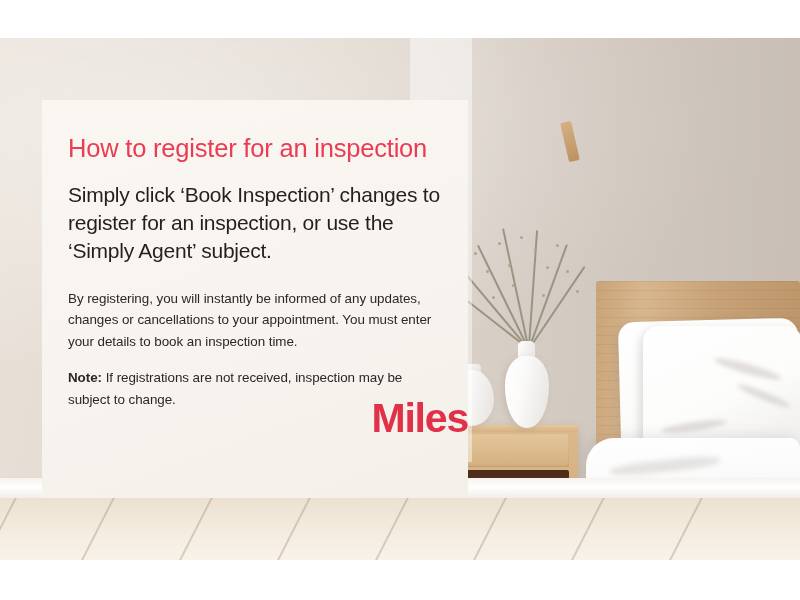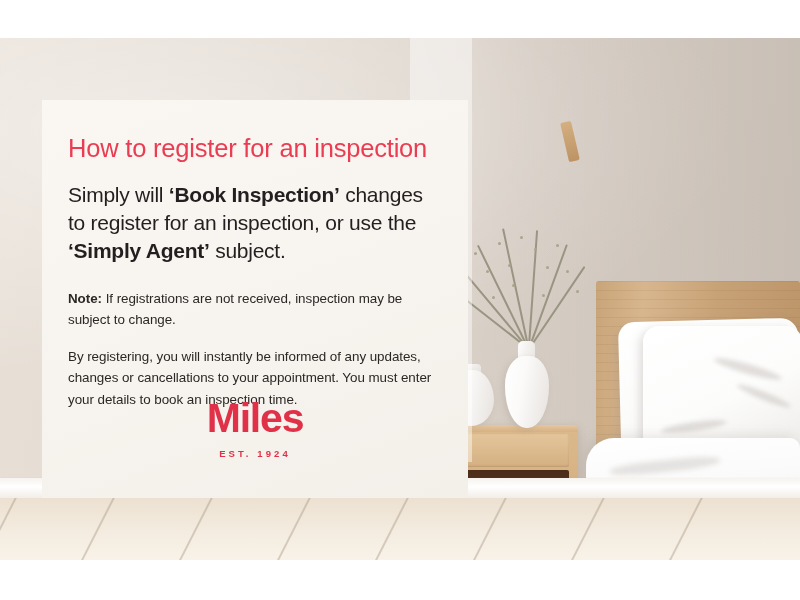--- a/index.html
+++ b/index.html
@@ -284,40 +284,40 @@
 
   .card-lead {
     margin-top: 19px;
     color: #231f20;
     font-size: 21px;
     font-weight: 400;
     line-height: 1.33;
     letter-spacing: -0.25px;
     max-width: 392px;
   }
-  .card-lead b { font-weight: 700; }
+  .card-lead b { font-weight: 400; }
 
   .card-body {
     margin-top: 23px;
     color: #2b2725;
     font-size: 13.4px;
     font-weight: 400;
     line-height: 1.60;
     letter-spacing: -0.05px;
     max-width: 382px;
   }
   .card-body + .card-body { margin-top: 15px; }
   .card-body b { font-weight: 700; }
 
   
   .logo-wrap {
     position: absolute;
     left: 0; top: 298px;
     width: 426px;
-    text-align: center;
+    text-align: right;
   }
   .logo-name {
     color: #e13149;
     font-size: 41px;
     font-weight: 700;
     letter-spacing: -1.2px;
     line-height: 1;
   }
   .logo-est {
     margin-top: 9px;
@@ -407,32 +407,31 @@
       <div class="plank" style="left:716px; transform:rotate(27deg);"></div>
     </div>
 
     <div class="overlay-band"></div>
 
     <div id="card">
 
       <div class="card-title">How to register for an inspection</div>
 
       <div class="card-lead">
-        <span>Simply will </span><b>‘Book Inspection’</b><span> changes to register for an inspection, or use the </span><b>‘Simply Agent’</b><span> subject.</span>
+        <span>Simply click </span><b>‘Book Inspection’</b><span> changes to register for an inspection, or use the </span><b>‘Simply Agent’</b><span> subject.</span>
       </div>
+
+      <div class="card-body">By registering, you will instantly be informed of any updates, changes or cancellations to your appointment. You must enter your details to book an inspection time.</div>
 
       <div class="card-body">
         <b>Note:</b><span> If registrations are not received, inspection may be subject to change.</span>
       </div>
 
-      <div class="card-body">By registering, you will instantly be informed of any updates, changes or cancellations to your appointment. You must enter your details to book an inspection time.</div>
-
       <div class="logo-wrap">
         <div class="logo-name">Miles</div>
-        <div class="logo-est">EST. 1924</div>
       </div>
 
     </div>
   </div>
 
   <div class="letterbox top"></div>
   <div class="letterbox bottom"></div>
 
 </div>
 

